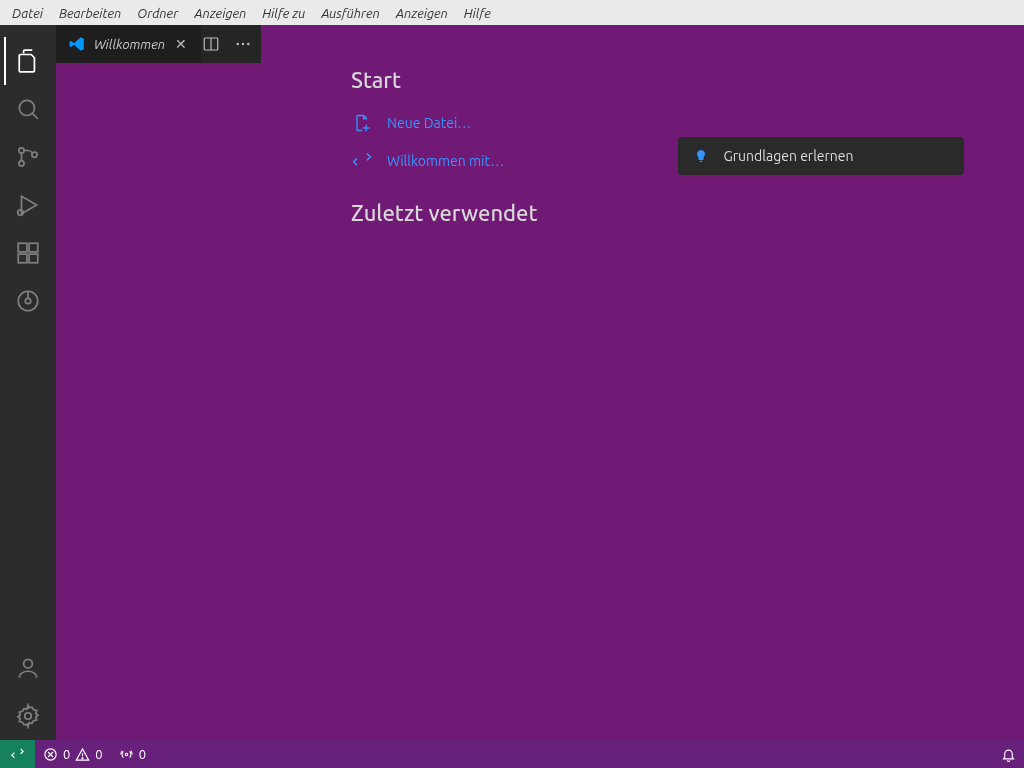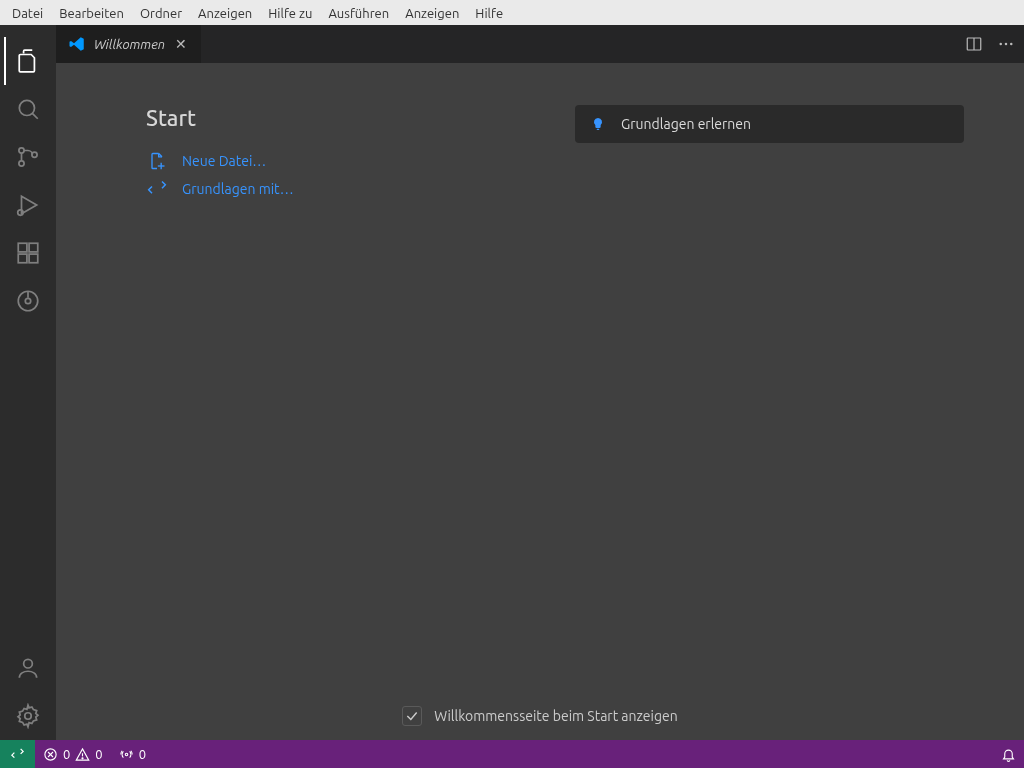--- a/index.html
+++ b/index.html
@@ -1,43 +1,43 @@
 <!DOCTYPE html>
 <html><head>
 <meta charset="utf-8">
 <style>
   * { box-sizing: border-box; margin: 0; padding: 0; }
   html, body { width: 1024px; height: 768px; overflow: hidden; font-family: "Ubuntu", "Segoe UI", Arial, sans-serif; background:#1e1e1e; color:#cccccc; }
   
   .menubar { height:25px; background:#eaeaea; color:#333; display:flex; align-items:center; font-size:13px; padding:0 4px; }
-  .menubar .mitem { padding:3px 8px; cursor:pointer; }
+  .menubar .mitem { padding:3px 8px; cursor:pointer;font-style:italic; }
   
   .app { display:flex; height:715px; }
   
   .activitybar { width:56px; background:#2c2c2c; display:flex; flex-direction:column; align-items:center; padding-top:12px; }
   .activitybar .spacer { flex:1; }
   .aicon { width:48px; height:48px; display:flex; align-items:center; justify-content:center; color:#7f7f7f; cursor:pointer; }
   .aicon.active { color:#ffffff; border-left:2px solid #fff; }
   .aicon svg { width:26px; height:26px; }
   
-  .editor-region { flex:1; display:flex; flex-direction:column; background:#404040; }
+  .editor-region { flex:1; display:flex; flex-direction:row; background:#701a75; }
   .tabbar { height:38px; background:#252526; display:flex; align-items:stretch; }
   .tab { display:flex; align-items:center; gap:8px; padding:0 12px; background:#1e1e1e; color:#cccccc; font-size:13px; font-style:italic; cursor:pointer; }
   .tab .vscode-logo { width:18px; height:18px; }
   .tab .close { font-style:normal; color:#bbbbbb; font-size:14px; width:16px; text-align:center; }
   .tabbar .right { margin-left:auto; display:flex; align-items:center; padding-right:8px; gap:12px; color:#bbbbbb; }
   .tabbar .right .ticon { width:20px; height:20px; display:flex; align-items:center; justify-content:center; cursor:pointer; }
   .tabbar .right .ticon svg { width:18px; height:18px; }
   
   .welcome { flex:1; overflow:auto; padding:42px 0 20px 0; position:relative; }
-  .welcome-grid { display:flex; gap:40px; padding:0 60px 0 90px; }
+  .welcome-grid { display:flex; gap:40px; padding:0 60px 0 90px;align-items:center; }
   .col { flex:1; min-width:0; }
   h2.section { font-size:22px; font-weight:500; color:#d7d7d7; margin-bottom:20px; }
   h2.section.recent { margin-top:28px; }
-  .start-list { display:flex; flex-direction:column; gap:6px; }
+  .start-list { display:flex; flex-direction:column; gap:16px; }
   .start-item { display:flex; align-items:center; gap:14px; color:#3794ff; font-size:14px; cursor:pointer; }
   .start-item .sicon { width:22px; height:22px; display:flex; align-items:center; justify-content:center; color:#3794ff; }
   .start-item .sicon svg { width:20px; height:20px; }
   
   .walk-card { background:#2a2a2a; border-radius:4px; padding:10px 14px; display:flex; align-items:center; gap:14px; font-size:14px; color:#dcdcdc; cursor:pointer; }
   .walk-card .bulb { color:#3794ff; width:18px; height:18px; display:flex; align-items:center; justify-content:center; }
   .walk-card .bulb svg { width:16px; height:16px; }
   
   .show-welcome { position:absolute; bottom:14px; left:0; right:0; display:flex; align-items:center; justify-content:center; gap:12px; font-size:14px; color:#cccccc; }
   .checkbox { width:20px; height:20px; border:1px solid #5a5a5a; border-radius:3px; display:flex; align-items:center; justify-content:center; background:transparent; cursor:pointer; }
@@ -168,46 +168,39 @@
                 </span>
               <span>Neue Datei…</span>
             </div>
             <div class="start-item">
               <span class="sicon">
                   <svg viewBox="0 0 24 24" fill="none" stroke="currentColor" stroke-width="1.8">
                     <path d="M6 9l-4 4 4 4"></path>
                     <path d="M18 3l4 4-4 4"></path>
                   </svg>
                 </span>
-              <span>Grundlagen mit…</span>
+              <span>Willkommen mit…</span>
             </div>
           </div>
+          <h2 class="section recent">Zuletzt verwendet</h2>
         </div>
 
         <div class="col">
           <div class="walk-card">
             <span class="bulb">
                 <svg viewBox="0 0 24 24" fill="currentColor">
                   <path d="M12 3a6 6 0 0 0-4 10.5V16a2 2 0 0 0 2 2h4a2 2 0 0 0 2-2v-2.5A6 6 0 0 0 12 3z"></path>
                   <rect x="10" y="19" width="4" height="2" rx="1"></rect>
                 </svg>
               </span>
             <span>Grundlagen erlernen</span>
           </div>
         </div>
       </div>
 
-      <div class="show-welcome">
-        <div class="checkbox">
-          <svg viewBox="0 0 24 24" fill="none" stroke="currentColor" stroke-width="2.4">
-              <polyline points="4 12 10 18 20 6"></polyline>
-            </svg>
-        </div>
-        <span>Willkommensseite beim Start anzeigen</span>
-      </div>
     </div>
   </div>
 </div>
 
 <div class="statusbar">
   <div class="sb-item remote">
     <svg viewBox="0 0 24 24" fill="none" stroke="currentColor" stroke-width="2">
         <path d="M7 9l-4 4 4 4"></path>
         <path d="M17 3l4 4-4 4"></path>
       </svg>

